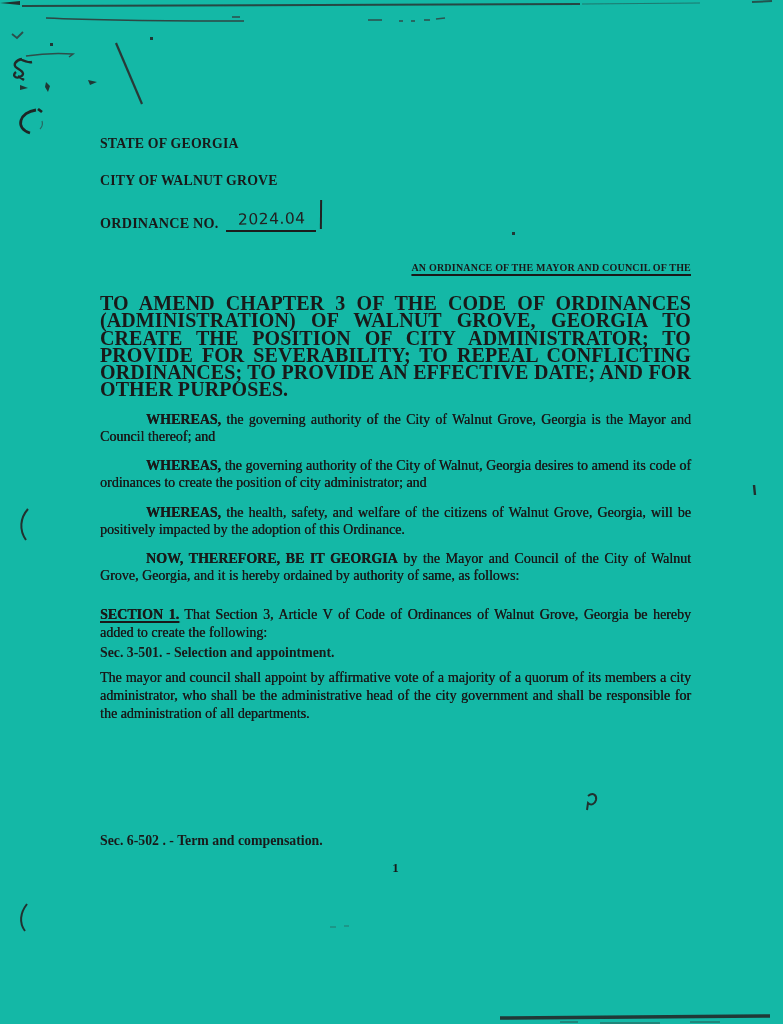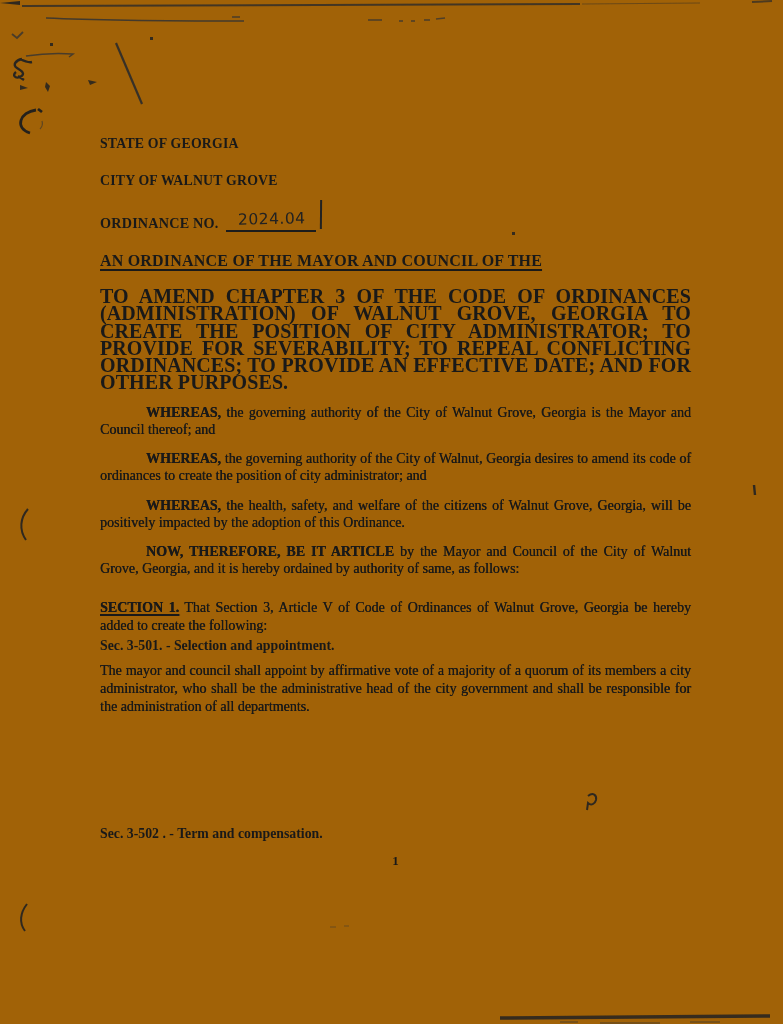--- a/index.html
+++ b/index.html
@@ -5,21 +5,21 @@
   * { box-sizing: border-box; }
   html, body { margin: 0; padding: 0; }
   body {
     width: 783px; height: 1024px;
     background: #ffffff;
     font-family: "Liberation Serif", serif;
   }
   .page {
     position: relative;
     width: 783px; height: 1024px;
-    background: #a16207;
+    background: #14b8a6;
     overflow: hidden;
     color: #191919;
   }
   .artifacts {
     position: absolute; left: 0; top: 0;
     width: 783px; height: 1024px;
     pointer-events: none;
   }
   .content {
     position: absolute;
@@ -61,24 +61,24 @@
     white-space: nowrap;
   }
   .pen-stroke {
     position: absolute;
     right: -6px; bottom: 1px;
     width: 2px; height: 29px;
     background: #222;
     transform: rotate(.5deg);
   }
   .title-block {
-    margin-top: 20px;
-    text-align: left;
-    font-weight: bold;
-    font-size: 16px;
+    margin-top: 27px;
+    text-align: right;
+    font-weight: bold;
+    font-size: 10px;
     line-height: 17.5px;
     letter-spacing: .2px;
   }
   .u-line {
     text-decoration: underline;
     text-decoration-thickness: 1.6px;
     text-underline-offset: 2.5px;
   }
   .preamble {
     margin-top: 19px;
@@ -202,27 +202,27 @@
     </div>
 
     <p class="preamble">TO AMEND CHAPTER 3 OF THE CODE OF ORDINANCES (ADMINISTRATION) OF WALNUT GROVE, GEORGIA TO CREATE THE POSITION OF CITY ADMINISTRATOR; TO PROVIDE FOR SEVERABILITY; TO REPEAL CONFLICTING ORDINANCES; TO PROVIDE AN EFFECTIVE DATE; AND FOR OTHER PURPOSES.</p>
 
     <p class="para"><span class="lead">WHEREAS,</span><span> the governing authority of the City of Walnut Grove, Georgia is the Mayor and Council thereof; and</span></p>
 
     <p class="para"><span class="lead">WHEREAS,</span><span> the governing authority of the City of Walnut, Georgia desires to amend its code of ordinances to create the position of city administrator; and</span></p>
 
     <p class="para"><span class="lead">WHEREAS,</span><span> the health, safety, and welfare of the citizens of Walnut Grove, Georgia, will be positively impacted by the adoption of this Ordinance.</span></p>
 
-    <p class="para"><span class="lead">NOW, THEREFORE, BE IT ARTICLE</span><span> by the Mayor and Council of the City of Walnut Grove, Georgia, and it is hereby ordained by authority of same, as follows:</span></p>
+    <p class="para"><span class="lead">NOW, THEREFORE, BE IT GEORGIA</span><span> by the Mayor and Council of the City of Walnut Grove, Georgia, and it is hereby ordained by authority of same, as follows:</span></p>
 
     <p class="para sec1"><span class="lead">SECTION 1.</span><span>That Section 3, Article V of Code of Ordinances of Walnut Grove, Georgia be hereby added to create the following:</span></p>
 
 
     <p class="sec-head">Sec. 3-501. - Selection and appointment.</p>
 
     <p class="sec-body">The mayor and council shall appoint by affirmative vote of a majority of a quorum of its members a city administrator, who shall  be the administrative head of the city government and shall be responsible  for the administration of all departments.</p>
 
-    <p class="sec-head sec-head-2">Sec. 3-502 . - Term and compensation.</p>
+    <p class="sec-head sec-head-2">Sec. 6-502 . - Term and compensation.</p>
 
     <p class="page-num">1</p>
 
   </div>
 </div>
 
 </body></html>

